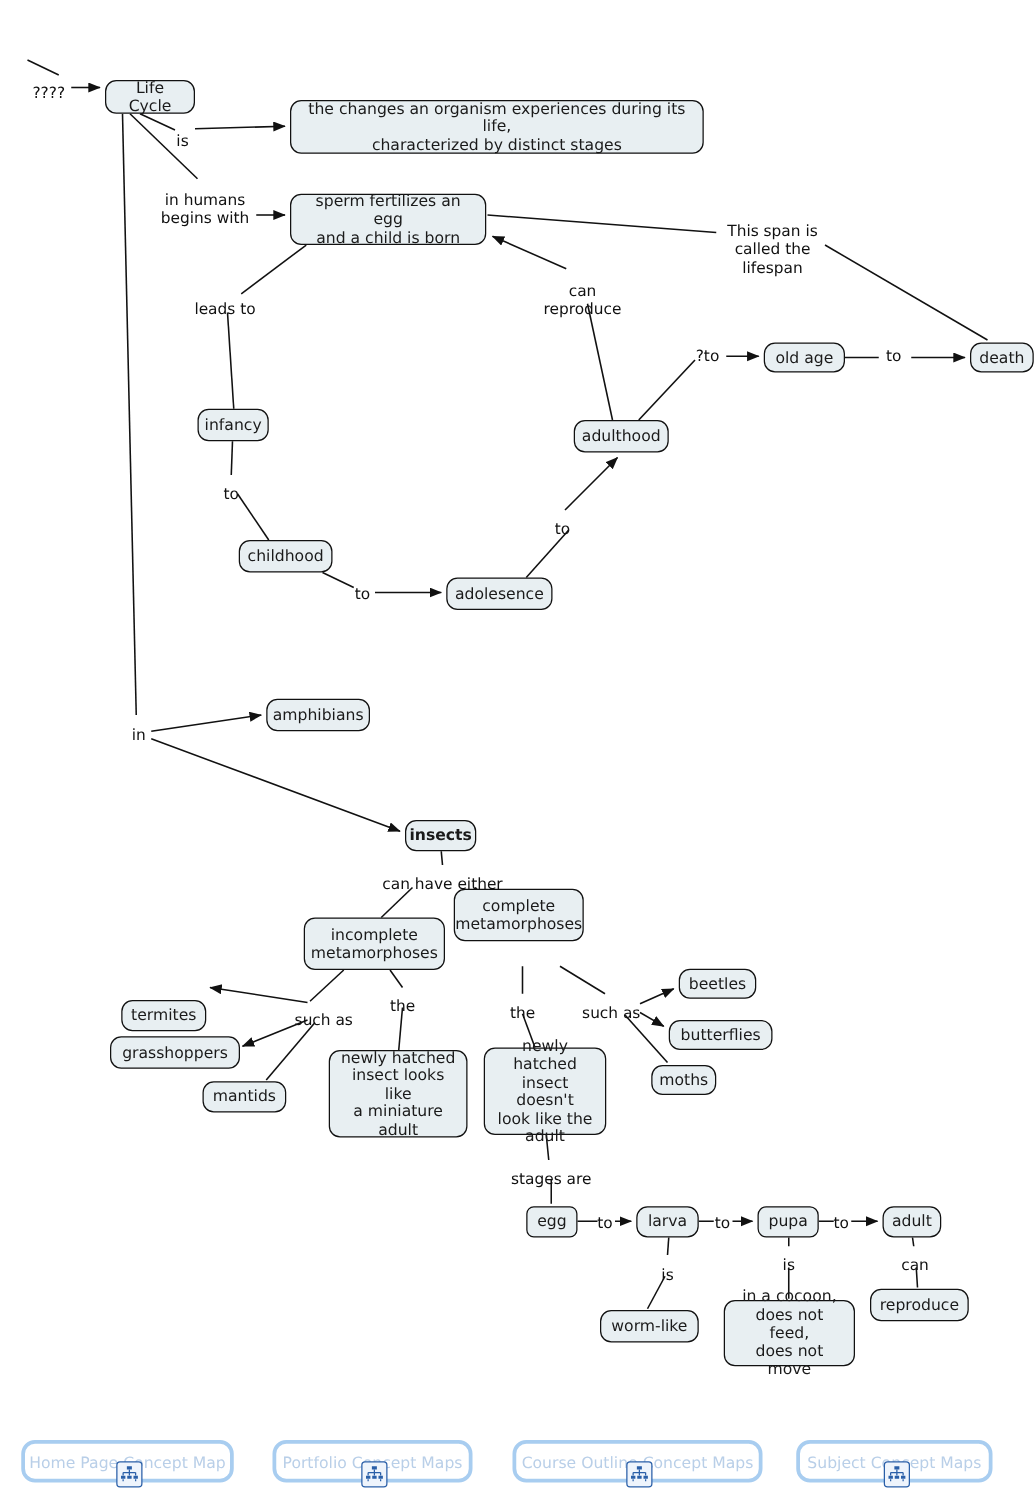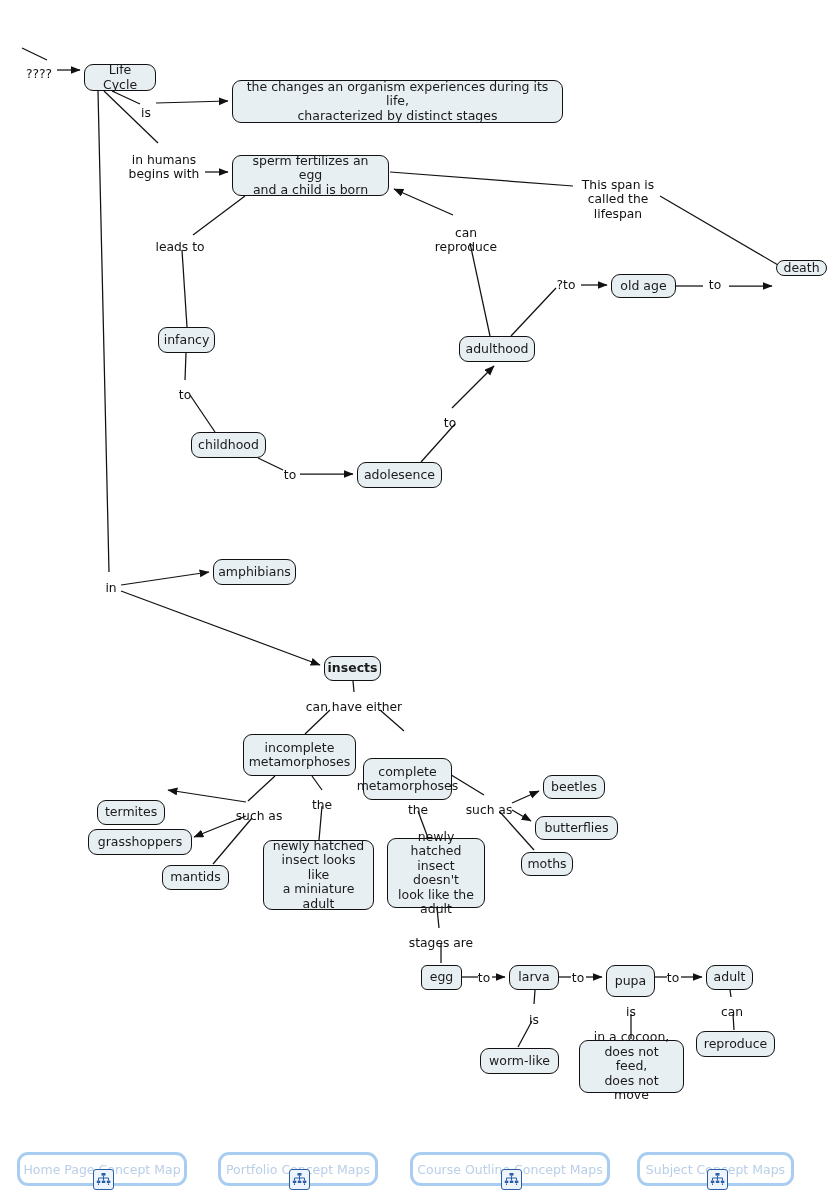--- a/index.html
+++ b/index.html
@@ -125,44 +125,44 @@
       <div class="node" style="left: 84px; top: 64px; width: 72px; height: 27px;">Life Cycle</div>
       <div class="node" style="left: 232px; top: 80px; width: 331px; height: 43px;">the changes an organism experiences during its life,
 characterized by distinct stages</div>
       <div class="node" style="left: 232px; top: 155px; width: 157px; height: 41px;">sperm fertilizes an egg
 and a child is born</div>
       <div class="node" style="left: 158px; top: 327px; width: 57px; height: 26px;">infancy</div>
       <div class="node" style="left: 191px; top: 432px; width: 75px; height: 26px;">childhood</div>
       <div class="node" style="left: 357px; top: 462px; width: 85px; height: 26px;">adolesence</div>
       <div class="node" style="left: 459px; top: 336px; width: 76px; height: 26px;">adulthood</div>
       <div class="node" style="left: 611px; top: 274px; width: 65px; height: 24px;">old age</div>
-      <div class="node" style="left: 776px; top: 260px; width: 51px; height: 16px;">death</div>
+      <div class="node" style="left: 776px; top: 274px; width: 51px; height: 24px;">death</div>
       <div class="node" style="left: 213px; top: 559px; width: 83px; height: 26px;">amphibians</div>
       <div class="node" style="left: 324px; top: 656px; width: 57px; height: 25px; font-weight: bold;">insects</div>
       <div class="node" style="left: 243px; top: 734px; width: 113px; height: 42px;">incomplete
 metamorphoses</div>
-      <div class="node" style="left: 363px; top: 758px; width: 89px; height: 42px;">complete
+      <div class="node" style="left: 363px; top: 711px; width: 104px; height: 42px;">complete
 metamorphoses</div>
       <div class="node" style="left: 97px; top: 800px; width: 68px; height: 25px;">termites</div>
       <div class="node" style="left: 88px; top: 829px; width: 104px; height: 26px;">grasshoppers</div>
       <div class="node" style="left: 162px; top: 865px; width: 67px; height: 25px;">mantids</div>
       <div class="node" style="left: 263px; top: 840px; width: 111px; height: 70px;">newly hatched
 insect looks like
 a miniature
 adult</div>
       <div class="node" style="left: 387px; top: 838px; width: 98px; height: 70px;">newly hatched
 insect doesn't
 look like the
 adult</div>
       <div class="node" style="left: 543px; top: 775px; width: 62px; height: 24px;">beetles</div>
       <div class="node" style="left: 535px; top: 816px; width: 83px; height: 24px;">butterflies</div>
       <div class="node" style="left: 521px; top: 852px; width: 52px; height: 24px;">moths</div>
       <div class="node" style="left: 421px; top: 965px; width: 41px; height: 25px; border-radius: 6px;">egg</div>
       <div class="node" style="left: 509px; top: 965px; width: 50px; height: 25px;">larva</div>
-      <div class="node" style="left: 606px; top: 965px; width: 49px; height: 32px;">pupa</div>
+      <div class="node" style="left: 606px; top: 965px; width: 49px; height: 25px; border-radius: 7px;">pupa</div>
       <div class="node" style="left: 706px; top: 965px; width: 47px; height: 25px;">adult</div>
       <div class="node" style="left: 480px; top: 1048px; width: 79px; height: 26px;">worm-like</div>
       <div class="node" style="left: 579px; top: 1040px; width: 105px; height: 53px;">in a cocoon,
 does not feed,
 does not move</div>
       <div class="node" style="left: 696px; top: 1031px; width: 79px; height: 26px;">reproduce</div>
     </div>
   <div id="labels-layer">
       <div class="lbl" style="left: 39px; top: 67px;">????</div>
       <div class="lbl" style="left: 146px; top: 106px;">is</div>

